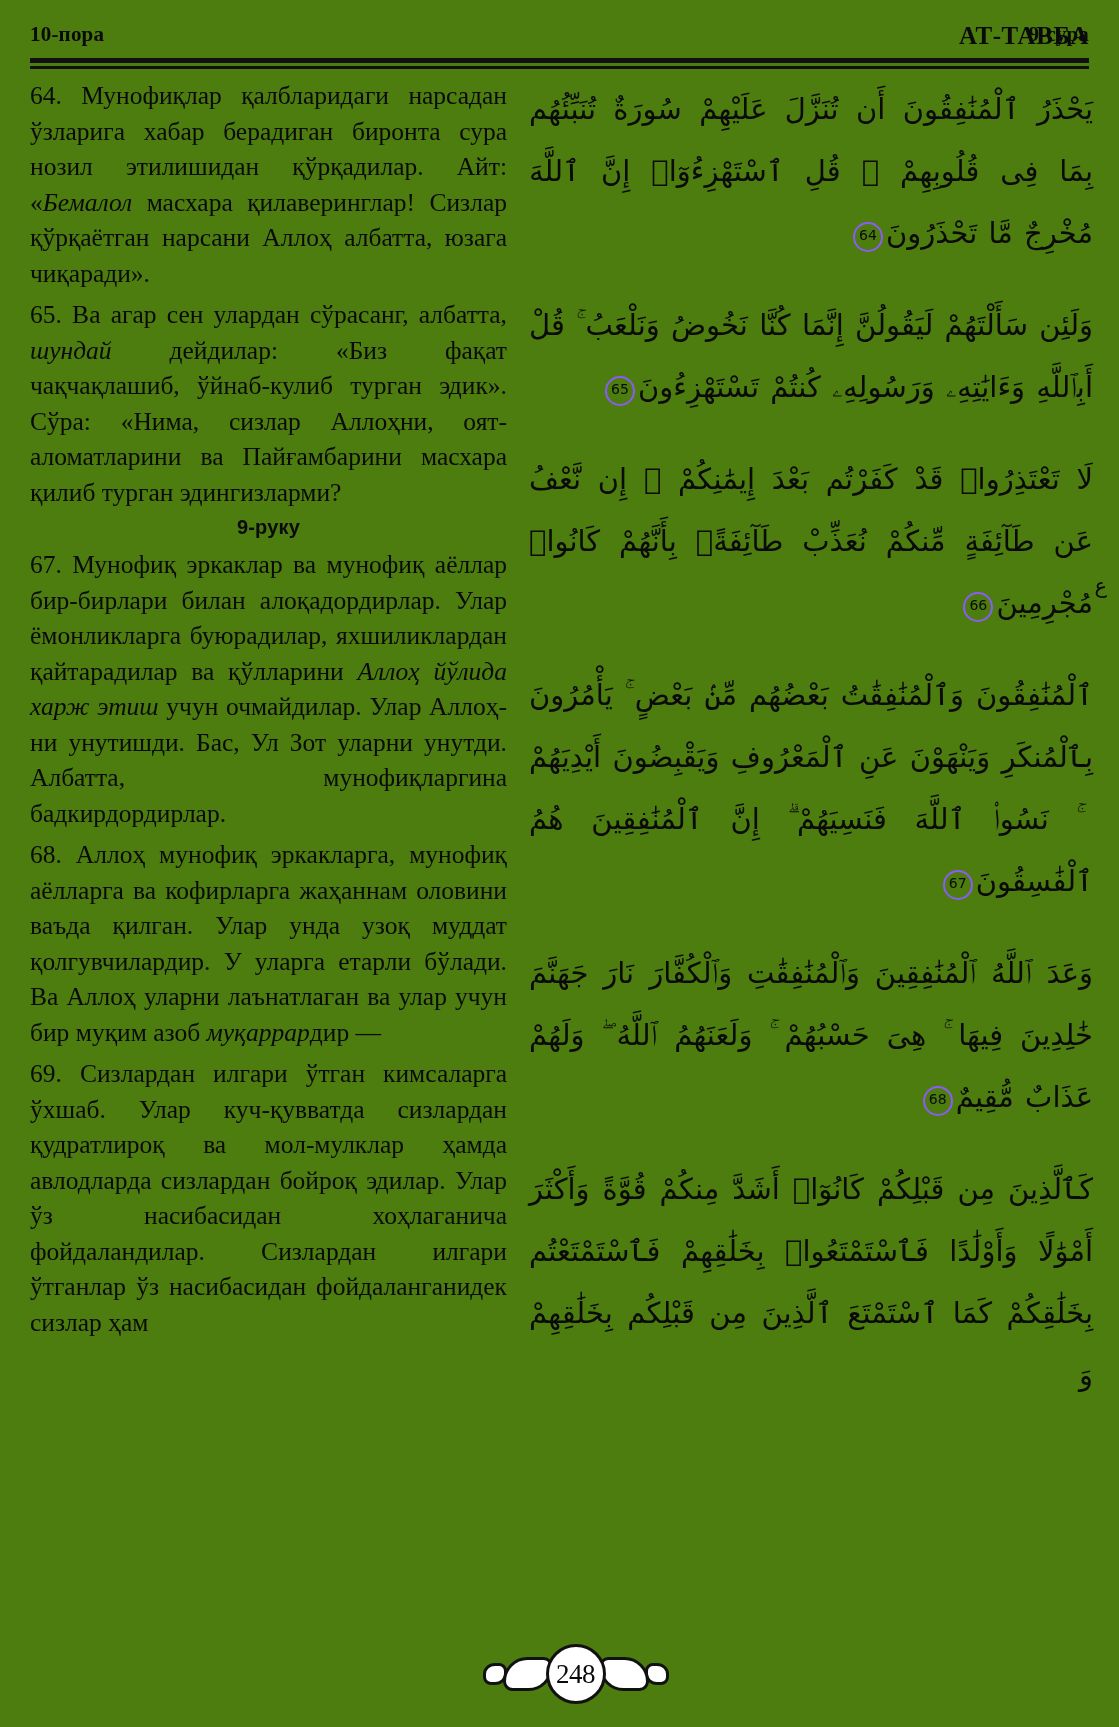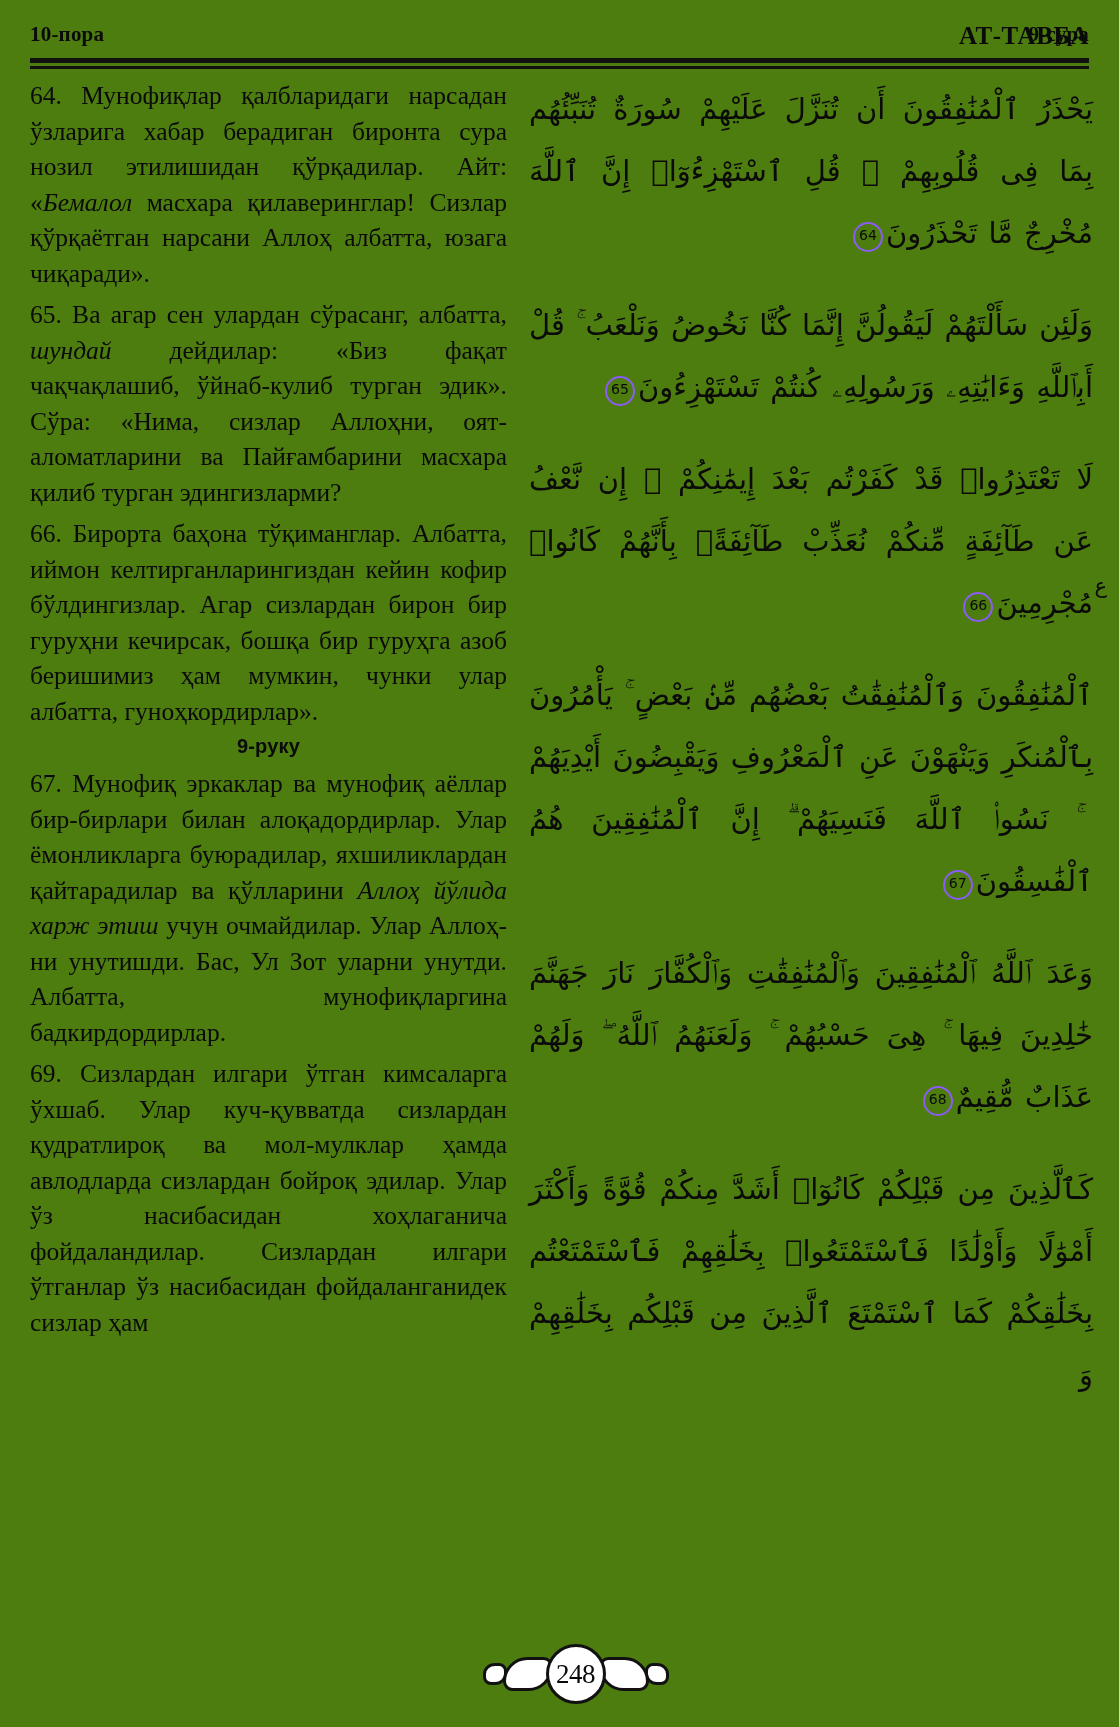--- a/index.html
+++ b/index.html
@@ -222,23 +222,23 @@
   <div class="rules">
     <div class="rule-thick"></div>
     <div class="rule-thin"></div>
   </div>
 
   <div class="body">
 
     <div class="col-translation">
       <p class="verse">64. Мунофиқлар қалбларидаги нар­садан ўзларига хабар берадиган биронта сура нозил этилишидан қўр­қадилар. Айт: «<i>Бемалол</i> масхара қилаверинглар! Сизлар қўрқаётган нарсани Аллоҳ албатта, юзага чиқаради».</p>
       <p class="verse">65. Ва агар сен улардан сўрасанг, албатта, <i>шундай</i> дейдилар: «Биз фақат чақчақлашиб, ўйнаб-кулиб турган эдик». Сўра: «Нима, сизлар Аллоҳни, оят-аломатларини ва Пай­ғамбарини масхара қилиб турган эдингизларми?</p>
-      <p class="verse">66. Бирорта баҳона тўқиманглар. Албатта, иймон келтирганларингиз­дан кейин кофир бўлдингизлар. Агар сизлардан бирон бир гуруҳни кечирсак, бошқа бир гуруҳга азоб беришимиз ҳам мумкин, чунки улар албатта, гуноҳкордирлар».</p>
       <div class="ruku">9-руку</div>
       <p class="verse">67. Мунофиқ эркаклар ва мунофиқ аёллар бир-бирлари билан алоқадор­дирлар. Улар ёмонликларга буюра­дилар, яхшиликлардан қайтарадилар ва қўлларини <i>Аллоҳ йўлида харж этиш</i> учун очмайдилар. Улар Аллоҳ­ни унутишди. Бас, Ул Зот уларни унутди. Албатта, мунофиқларгина бадкирдордирлар.</p>
+      <p class="verse">68. Аллоҳ мунофиқ эркакларга, му­нофиқ аёлларга ва кофирларга жаҳаннам оловини ваъда қилган. Улар унда узоқ муддат қолгувчилар­дир. У уларга етарли бўлади. Ва Аллоҳ уларни лаънатлаган ва улар учун бир муқим азоб <i>муқаррар</i>дир&nbsp;—</p>
       <p class="verse">69. Сизлардан илгари ўтган кимса­ларга ўхшаб. Улар куч-қувватда сизлардан қудратлироқ ва мол-мулклар ҳамда авлодларда сизлардан бойроқ эдилар. Улар ўз насибасидан хоҳлаганича фойдаландилар. Сиз­лардан илгари ўтганлар ўз насиба­сидан фойдаланганидек сизлар ҳам</p>
     </div>
 
     <div class="col-arabic">
       <div class="ayah-block">
         <span>يَحْذَرُ ٱلْمُنَٰفِقُونَ أَن تُنَزَّلَ عَلَيْهِمْ سُورَةٌ تُنَبِّئُهُم بِمَا فِى قُلُوبِهِمْ ۚ قُلِ ٱسْتَهْزِءُوٓا۟ إِنَّ ٱللَّهَ مُخْرِجٌ مَّا تَحْذَرُونَ</span><span class="ayah-num">64</span>
       </div>
       <div class="ayah-block">
         <span>وَلَئِن سَأَلْتَهُمْ لَيَقُولُنَّ إِنَّمَا كُنَّا نَخُوضُ وَنَلْعَبُ ۚ قُلْ أَبِٱللَّهِ وَءَايَٰتِهِۦ وَرَسُولِهِۦ كُنتُمْ تَسْتَهْزِءُونَ</span><span class="ayah-num">65</span>
       </div>

